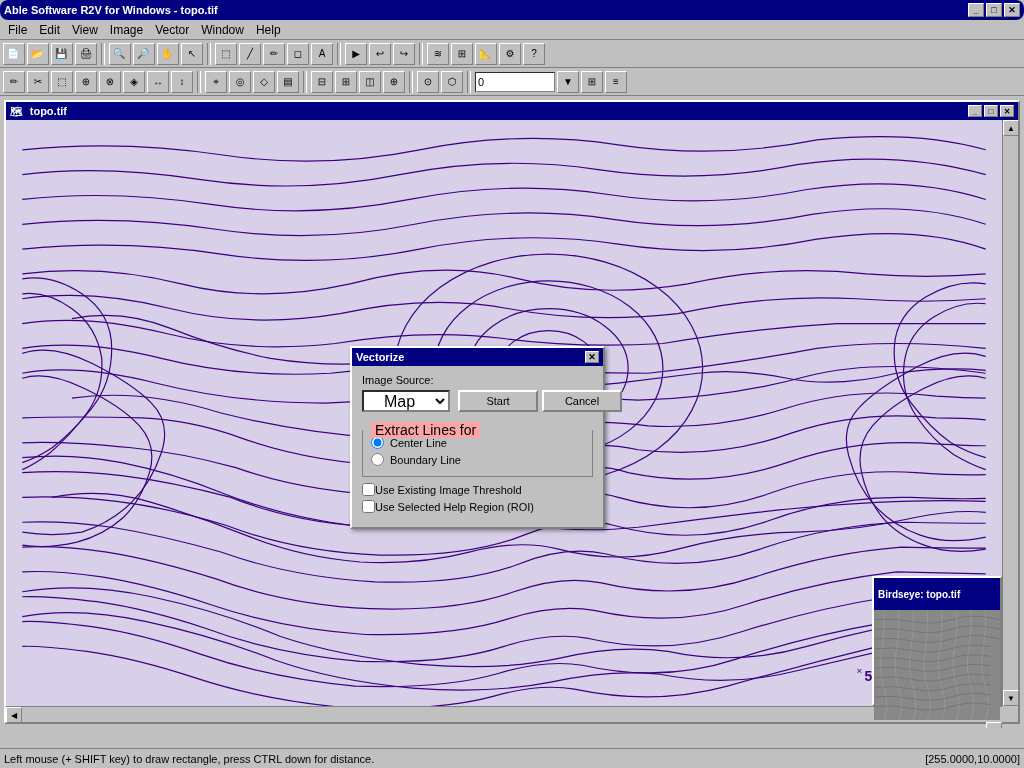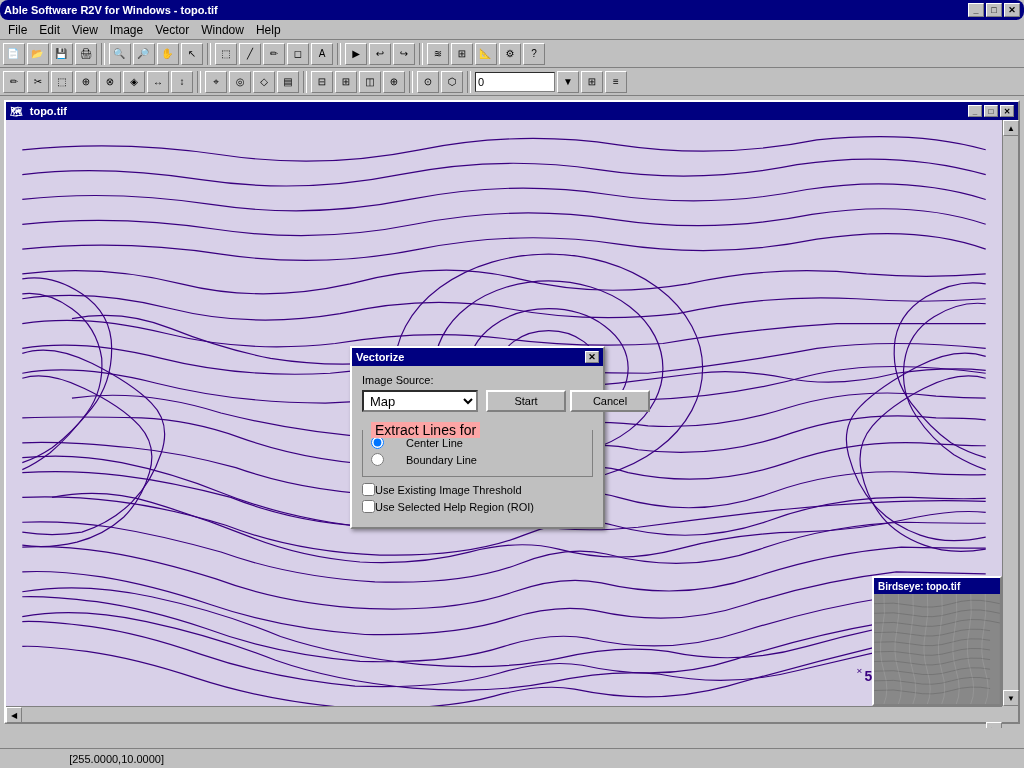--- a/index.html
+++ b/index.html
@@ -209,21 +209,21 @@
       width: 130px;
       height: 130px;
       background: #c0c0c0;
       border: 2px solid #808080;
       border-top-color: #fff;
       border-left-color: #fff;
     }
     #birdseye-title {
       background: #000080;
       color: white;
-      height: 16px;
+      height: 32px;
       display: flex;
       align-items: center;
       padding: 0 4px;
       font-size: 10px;
       font-weight: bold;
     }
     #birdseye-content {
       background: #808080;
       width: 100%;
       height: calc(100% - 16px);
@@ -275,25 +275,25 @@
       margin-bottom: 4px;
     }
     .dialog-row {
       display: flex;
       align-items: center;
       gap: 8px;
       margin-bottom: 18px;
     }
     .dialog-select {
       height: 22px;
-      width: 116px;
+      width: 88px;
       background: white;
       border: 2px inset #808080;
-      font-size: 13px;
-      padding: 0 2px;
+      font-size: 16px;
+      padding: 0 16px;
     }
     .dialog-btn {
       width: 80px;
       height: 22px;
       background: #c0c0c0;
       border: 2px solid #fff;
       border-bottom-color: #808080;
       border-right-color: #808080;
       font-size: 11px;
       cursor: pointer;
@@ -312,21 +312,21 @@
       position: absolute;
       top: -8px;
       left: 8px;
       background: #fca5a5;
       padding: 0 4px;
       font-size: 14px;
     }
     .radio-row {
       display: flex;
       align-items: center;
-      gap: 22px;
+      gap: 6px;
       margin-bottom: 4px;
       font-size: 11px;
     }
     .radio-input {
       cursor: pointer;
     }
     .checkbox-row {
       display: flex;
       align-items: center;
       margin-bottom: 4px;
@@ -607,14 +607,15 @@
       </div>
       <div class="checkbox-row">
         <input type="checkbox" class="checkbox-input" style="">
         <span>Use Selected Help Region (ROI)</span>
       </div>
     </div>
   </div>
 </div>
 
 <div id="status-bar">
+  <span id="status-left">Left mouse (+ SHIFT key) to draw rectangle, press CTRL down for distance.</span>
   <span id="status-right">[255.0000,10.0000]</span>
 </div>
 
 </body></html>

